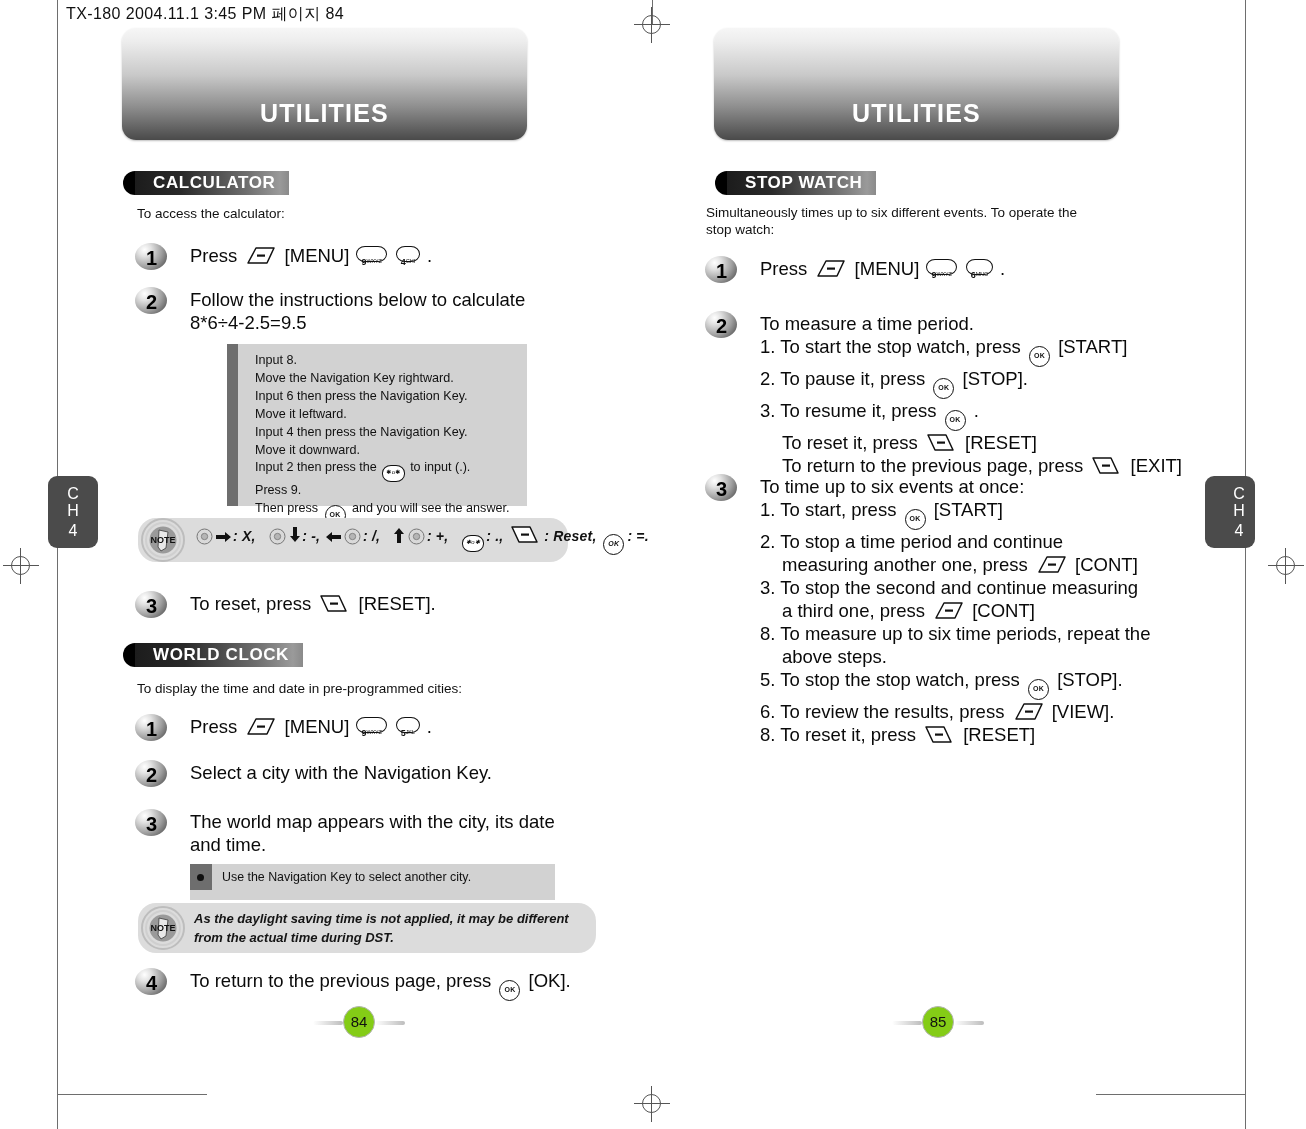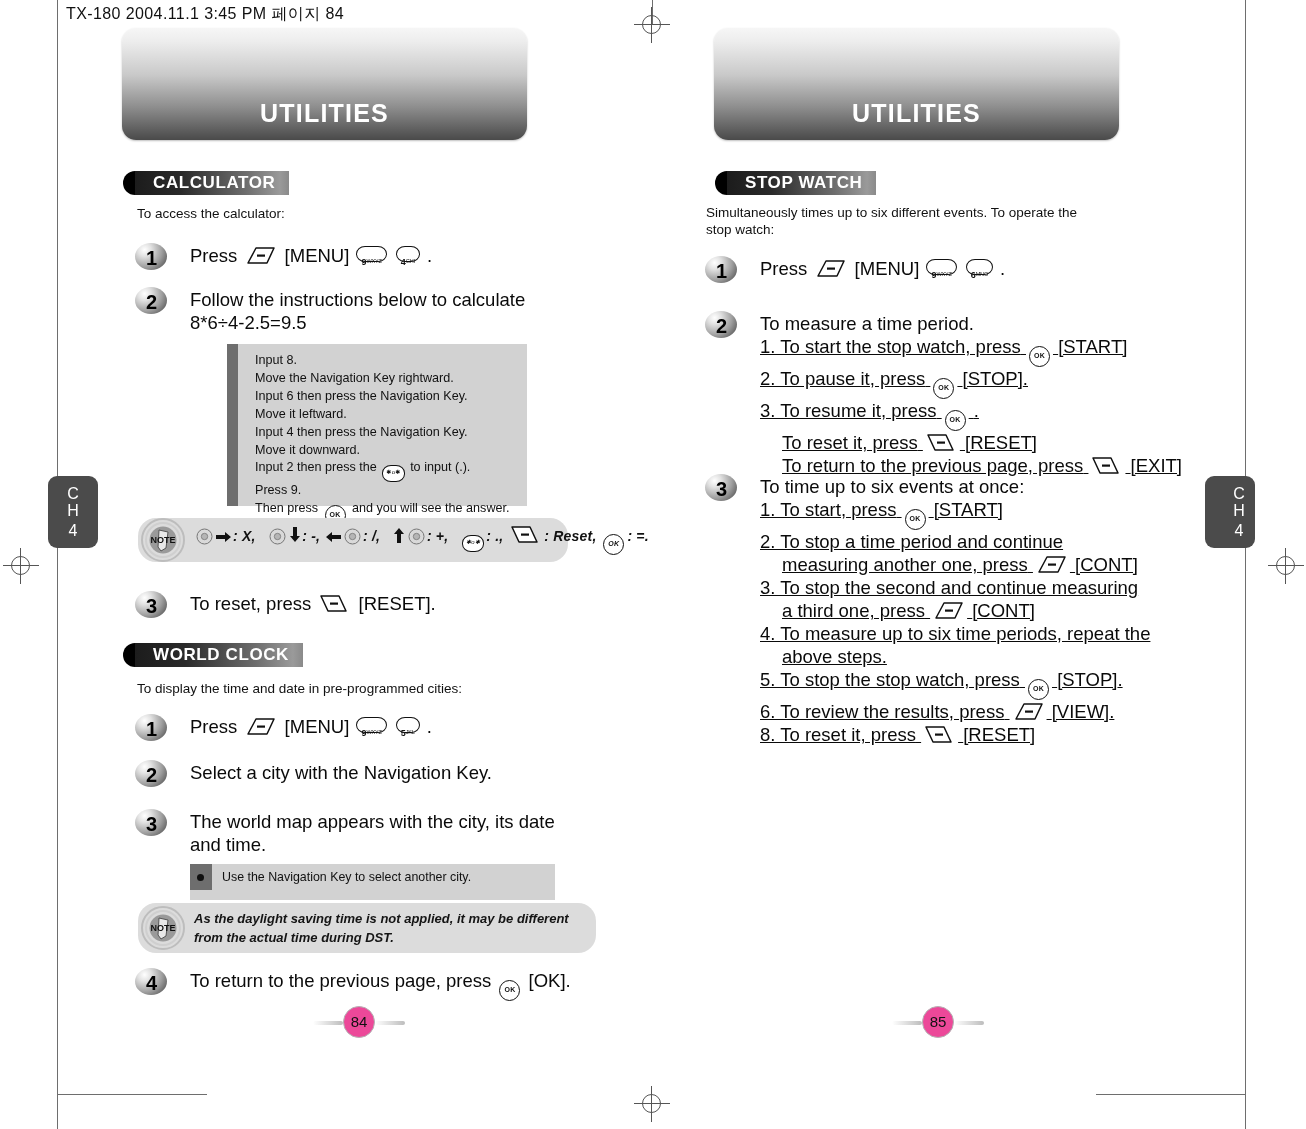--- a/index.html
+++ b/index.html
@@ -78,21 +78,21 @@
   }
   .bullet .num{
     position:absolute;left:11px;top:3px;width:26px;height:24px;
     font-size:20px;font-weight:bold;color:#000;line-height:24px;text-align:left;
   }
   .step-body{
     position:absolute;left:55px;top:1px;
     font-size:18.5px;line-height:23px;color:#0a0a0a;
     white-space:nowrap;
   }
-  .sub{font-size:18.5px;line-height:23px;white-space:nowrap;text-decoration:underline;}
+  .sub{font-size:18.5px;line-height:23px;white-space:nowrap;}
   .sub.ind{padding-left:22px;}
 
   
   .key{display:inline-block;vertical-align:-3px;position:relative;}
 
   
   .k-soft-l{width:31px;height:19px;margin:0 3px;}
   .k-soft-l svg{display:block;}
   
   .k-soft-r{width:31px;height:19px;margin:0 3px;}
@@ -176,21 +176,21 @@
   .folio{position:absolute;width:92px;height:34px;}
   .folio .wing{
     position:absolute;top:15px;height:4px;width:30px;
     background:linear-gradient(to right,rgba(190,190,190,0),#bdbdbd);
     border-radius:2px;
   }
   .folio .wing.lw{left:0;background:linear-gradient(to left,#bdbdbd,rgba(190,190,190,0));}
   .folio .wing.rw{right:0;}
   .folio .circ{
     position:absolute;left:30px;top:0;width:32px;height:32px;border-radius:50%;
-    border:1.5px solid #b4b4b4;box-sizing:border-box;background:#ec4899;
+    border:1.5px solid #b4b4b4;box-sizing:border-box;background:#84cc16;
     font-size:15px;line-height:29px;text-align:center;color:#111;
   }
 </style>
 </head>
 <body>
 
 <div class="page-root">
 
   <div class="hair v" style="left:57px;top:0;height:1129px;"></div>
   <div class="hair v" style="left:1245px;top:0;height:1129px;"></div>
@@ -558,21 +558,21 @@
           <span>a third one, press</span>
           <span class="key k-soft-l">
             <svg viewBox="0 0 31 19" width="31" height="19">
                 <path d="M3 17 L11 2 L29 2 L22 17 Z" fill="#fff" stroke="#111" stroke-width="1.5" stroke-linejoin="round"></path>
                 <rect x="12" y="8.5" width="8" height="2.2" fill="#111"></rect>
               </svg>
           </span>
           <span>[CONT]</span>
         </div>
         <div class="sub">
-          <span>4. To measure up to six time periods, repeat the</span>
+          <span>8. To measure up to six time periods, repeat the</span>
         </div>
         <div class="sub ind">
           <span>above steps.</span>
         </div>
         <div class="sub">
           <span>5. To stop the stop watch, press</span>
           <span class="key k-ok"><span>OK</span></span>
           <span>[STOP]</span><span>.</span>
         </div>
         <div class="sub">

